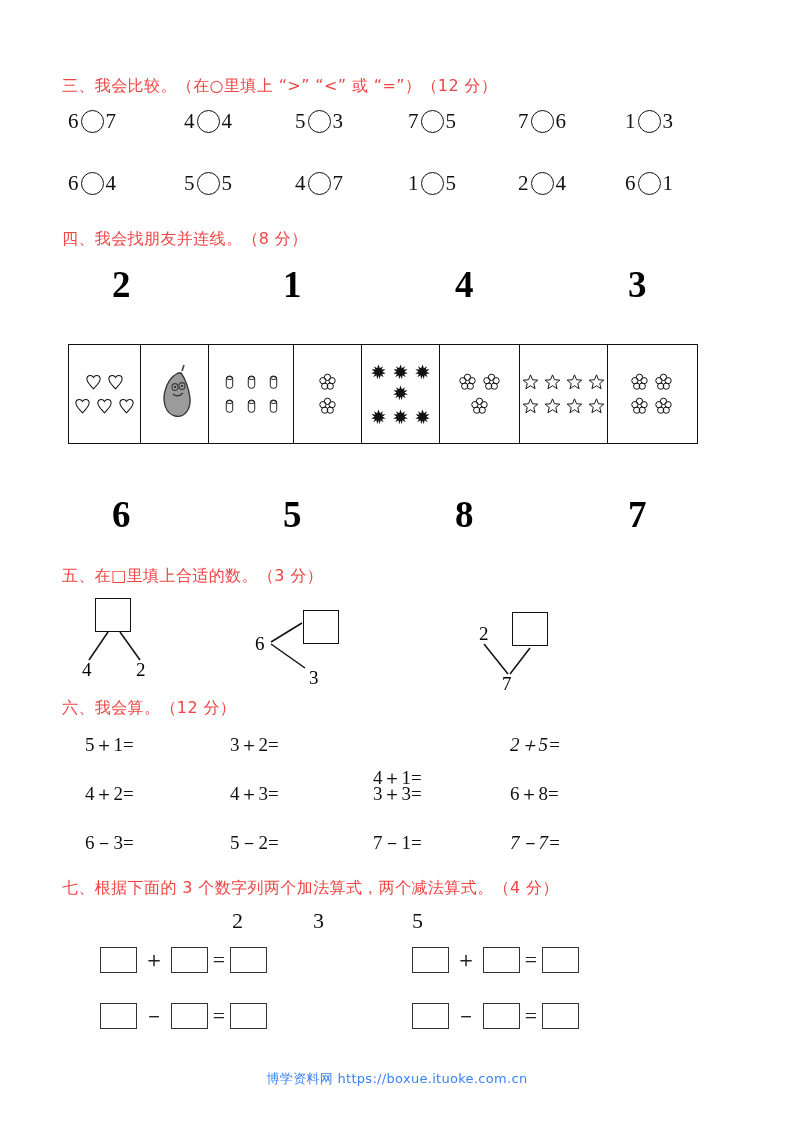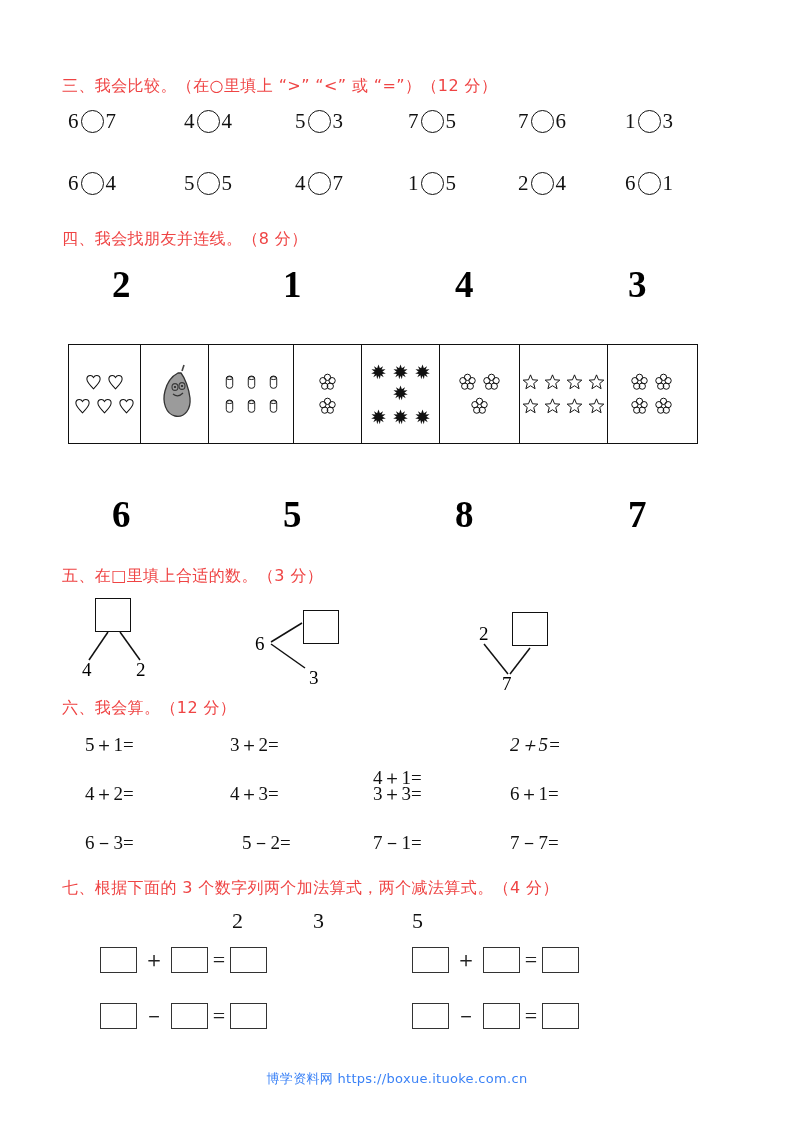--- a/index.html
+++ b/index.html
@@ -536,27 +536,27 @@
   <div class="calc-row" id="calc-row-0" style="left:85px;top:732px;width:520px;">
       <div class="calc-item" style="position: absolute; left: 0px;">5＋1=</div>
       <div class="calc-item" style="position: absolute; left: 145px;">3＋2=</div>
       <div class="calc-item" style="position: absolute; left: 288px; margin-top: 33px;">4＋1=</div>
       <div class="calc-item" style="position: absolute; left: 425px; font-style: italic;">2＋5=</div>
     </div>
   <div class="calc-row" id="calc-row-1" style="left:85px;top:781px;width:520px;">
       <div class="calc-item" style="position: absolute; left: 0px;">4＋2=</div>
       <div class="calc-item" style="position: absolute; left: 145px;">4＋3=</div>
       <div class="calc-item" style="position: absolute; left: 288px;">3＋3=</div>
-      <div class="calc-item" style="position: absolute; left: 425px;">6＋1=</div>
+      <div class="calc-item" style="position: absolute; left: 425px;">6＋8=</div>
     </div>
   <div class="calc-row" id="calc-row-2" style="left:85px;top:830px;width:520px;">
       <div class="calc-item" style="position: absolute; left: 0px;">6－3=</div>
-      <div class="calc-item" style="position: absolute; left: 145px; margin-left: 12px;">5－2=</div>
+      <div class="calc-item" style="position: absolute; left: 145px;">5－2=</div>
       <div class="calc-item" style="position: absolute; left: 288px;">7－1=</div>
-      <div class="calc-item" style="position: absolute; left: 425px;">7－7=</div>
+      <div class="calc-item" style="position: absolute; left: 425px; font-style: italic;">7－7=</div>
     </div>
 
   <div class="sec-head" style="left:62px;top:878px;">七、根据下面的 3 个数字列两个加法算式，两个减法算式。（4 分）</div>
 
   <div class="eq-nums" id="eq-numbers" style="left:0;top:910px;width:794px;height:30px;">
       <div class="eq-num" style="left: 232px;">2</div>
       <div class="eq-num" style="left: 313px;">3</div>
       <div class="eq-num" style="left: 412px;">5</div>
     </div>
 

